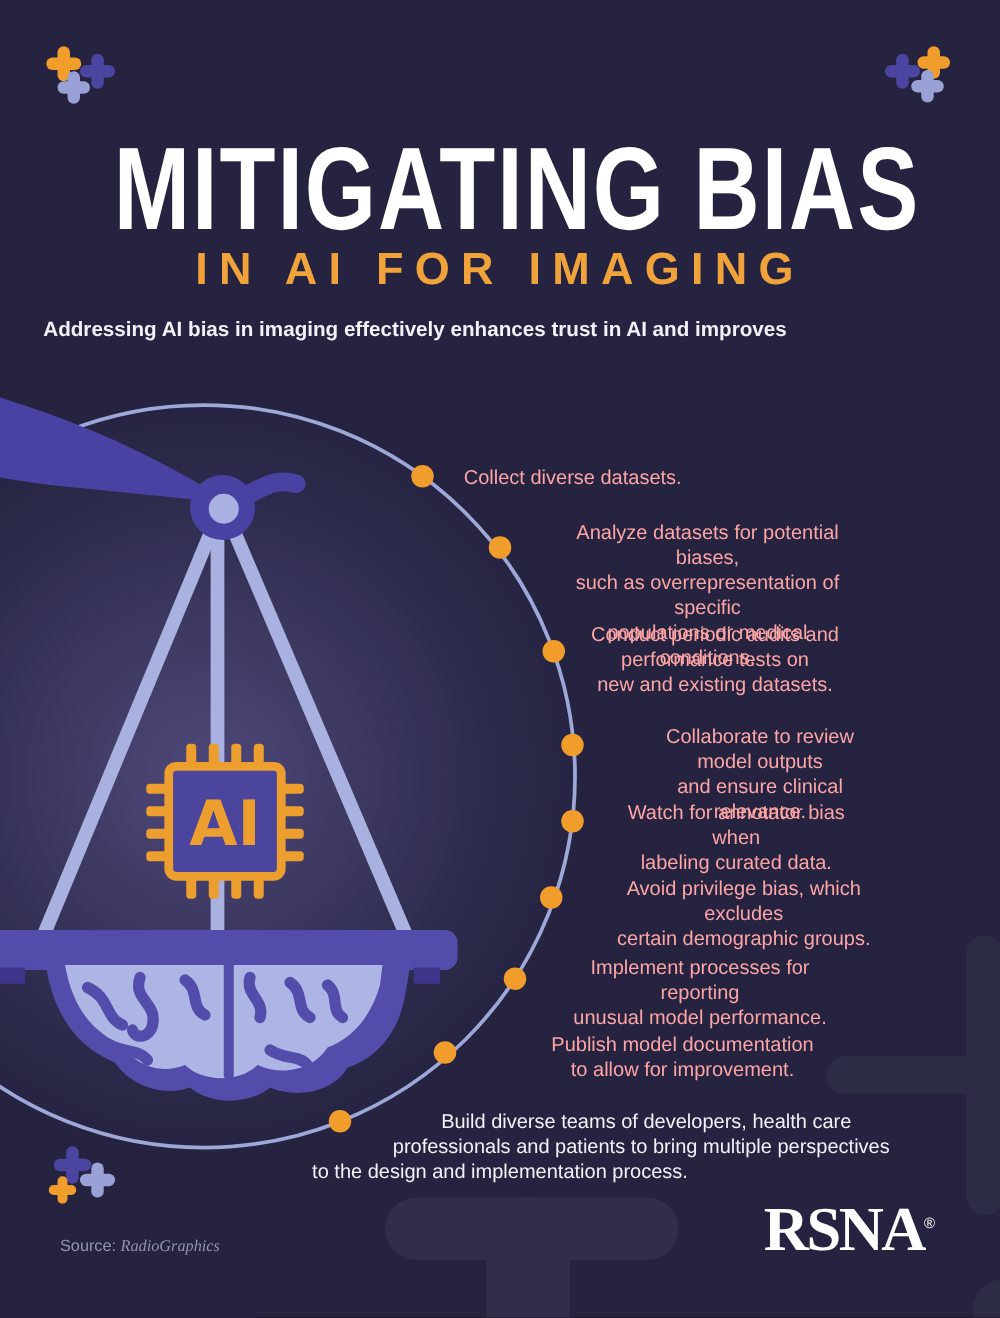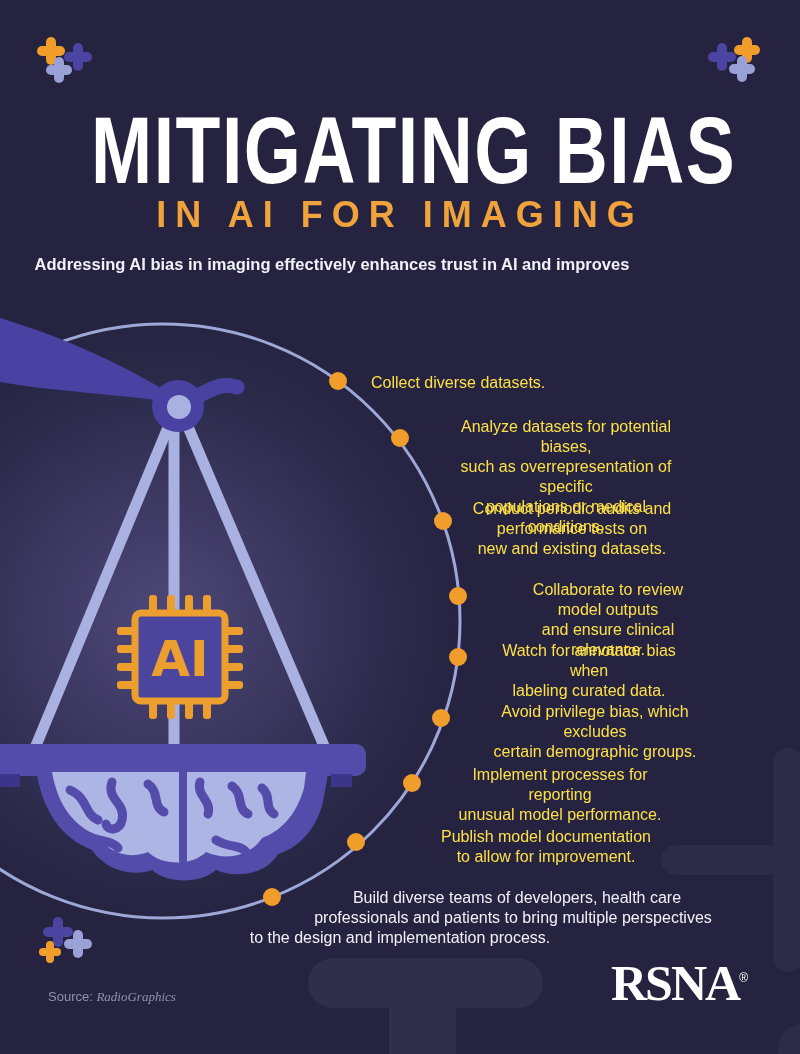--- a/index.html
+++ b/index.html
@@ -24,21 +24,21 @@
     white-space:nowrap;
   }
   .intro{
     position:absolute;top:253px;left:0;width:664px;text-align:center;
     color:#f1f2f7;font-size:16.5px;line-height:23px;font-weight:bold;
   }
   .orange{color:#f09d2c;}
 
   
   .step{
-    position:absolute;color:#fde047;font-size:16px;line-height:20px;
+    position:absolute;color:#fca5a5;font-size:16px;line-height:20px;
     text-align:center;transform:translateX(-50%);white-space:pre-line;
   }
   .step.align-left{transform:none;text-align:left;white-space:nowrap;}
   .step-line{
     position:absolute;color:#f1f2f7;font-size:16px;line-height:20px;
     transform:translateX(-50%);white-space:nowrap;
   }
 
   
   .source{

